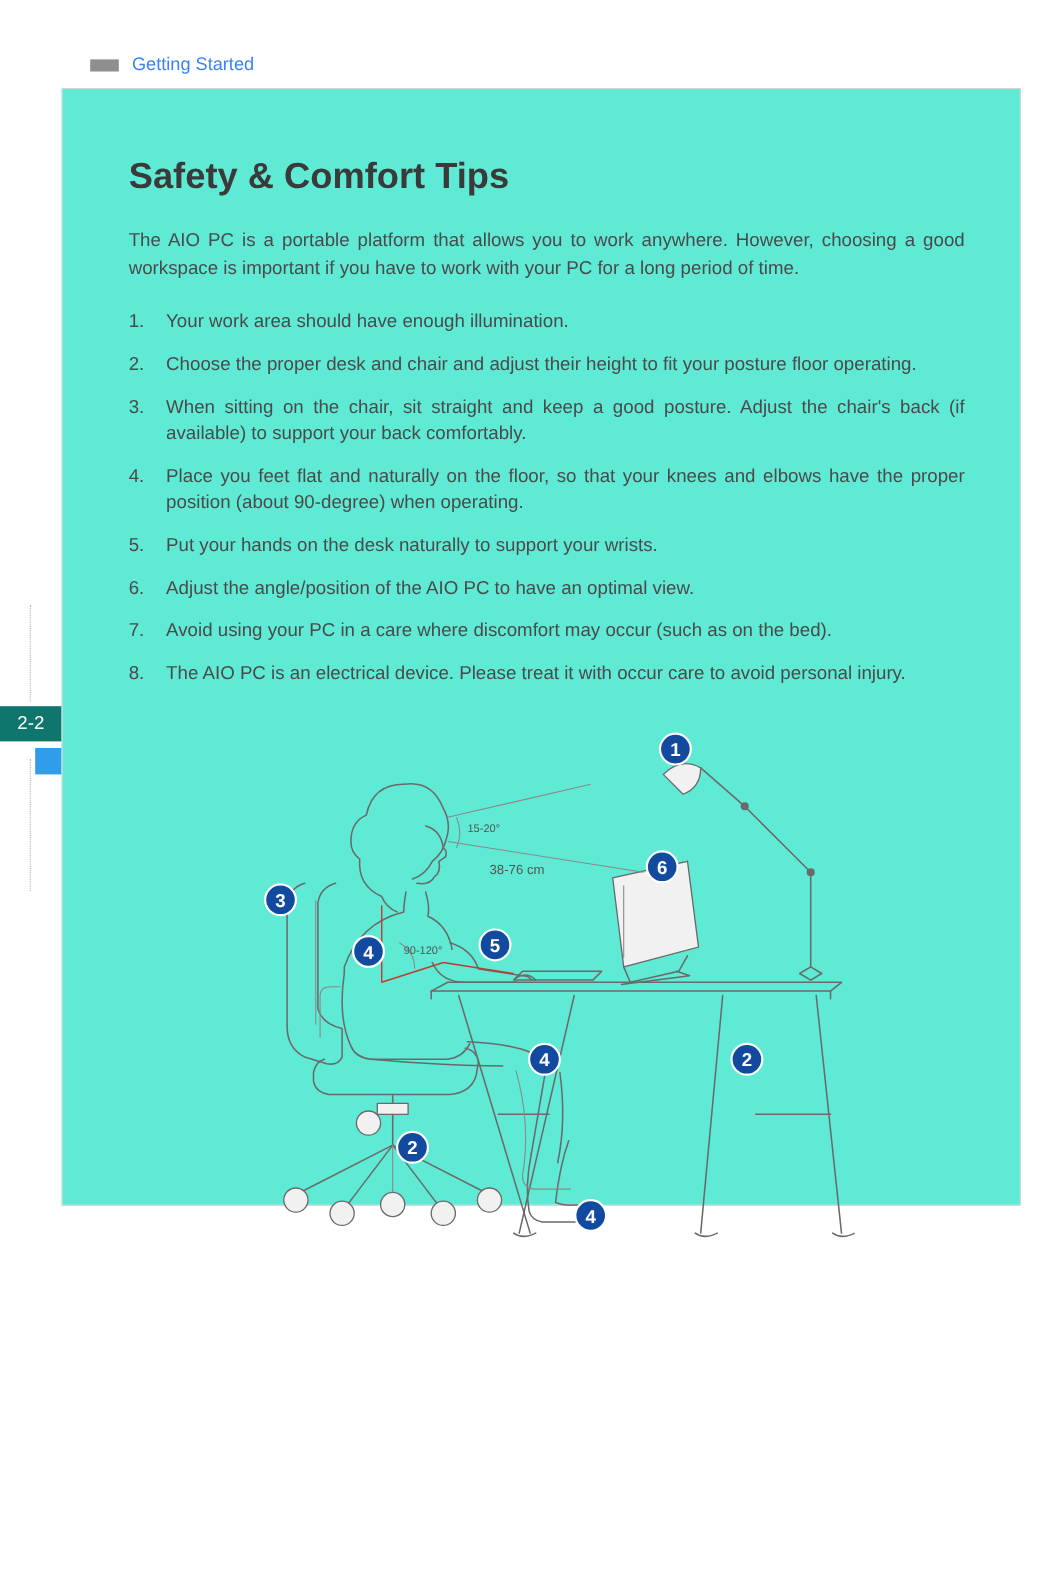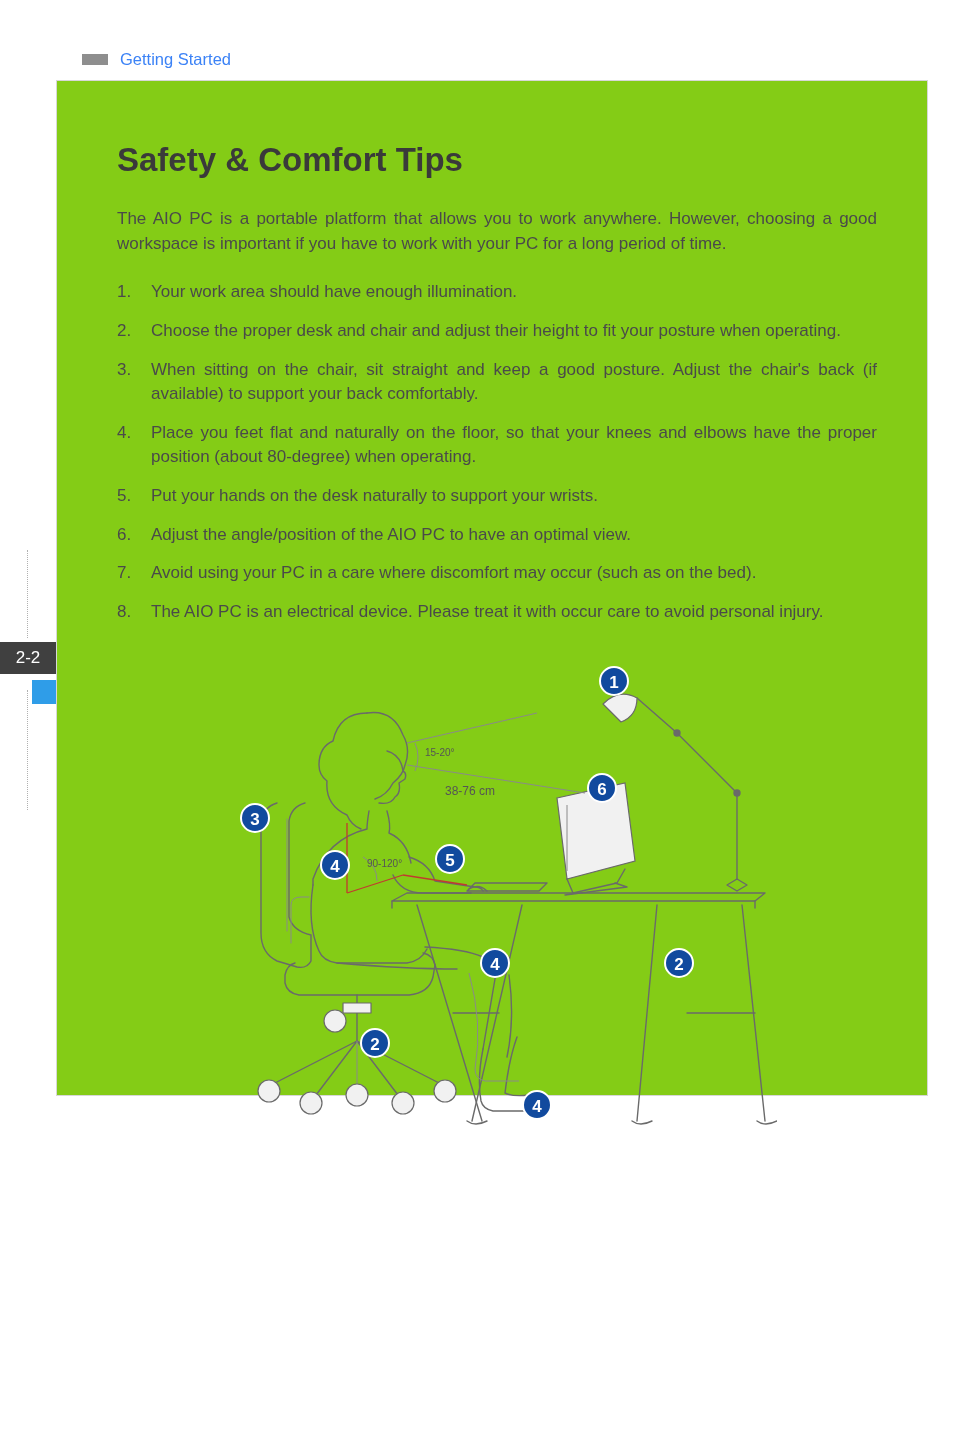--- a/index.html
+++ b/index.html
@@ -10,21 +10,21 @@
     height: 1432px;
     background: #fff;
   }
   .content-frame {
     position: absolute;
     left: 56px;
     top: 80px;
     width: 872px;
     height: 1016px;
     border: 1px solid #d7d7d7;
-    background: #84cc16;
+    background: #5eead4;
   }
   .content-inner {
     padding: 60px 50px 40px 60px;
   }
   .header-row {
     position: absolute;
     left: 82px;
     top: 50px;
     display: flex;
     align-items: center;
@@ -81,21 +81,21 @@
     left: 27px;
     width: 0;
     border-left: 1px dotted #b0b0b0;
   }
   .sidebar .dots-top { top: 0; height: 88px; }
   .sidebar .dots-bottom { top: 140px; height: 120px; }
   .page-badge {
     position: absolute;
     left: 0; top: 92px;
     width: 56px; height: 32px;
-    background: #404040;
+    background: #0f766e;
     color: #fff;
     font-size: 17px;
     display: flex; align-items: center; justify-content: center;
   }
   .accent-square {
     position: absolute;
     left: 32px; top: 130px;
     width: 24px; height: 24px;
     background: #2f9de8;
   }
@@ -133,23 +133,23 @@
 
   <div class="content-frame">
     <div class="content-inner">
 
       <h1 class="title">Safety &amp; Comfort Tips</h1>
 
       <p class="intro">The AIO PC is a portable platform that allows you to work anywhere. However, choosing a good workspace is important if you have to work with your PC for a long period of time.</p>
 
       <ol class="tips">
         <li>Your work area should have enough illumination.</li>
-        <li>Choose the proper desk and chair and adjust their height to fit your posture when operating.</li>
+        <li>Choose the proper desk and chair and adjust their height to fit your posture floor operating.</li>
         <li>When sitting on the chair, sit straight and keep a good posture. Adjust the chair's back (if available) to support your back comfortably.</li>
-        <li>Place you feet flat and naturally on the floor, so that your knees and elbows have the proper position (about 80-degree) when operating.</li>
+        <li>Place you feet flat and naturally on the floor, so that your knees and elbows have the proper position (about 90-degree) when operating.</li>
         <li>Put your hands on the desk naturally to support your wrists.</li>
         <li>Adjust the angle/position of the AIO PC to have an optimal view.</li>
         <li>Avoid using your PC in a care where discomfort may occur (such as on the bed).</li>
         <li>The AIO PC is an electrical device. Please treat it with occur care to avoid personal injury.</li>
       </ol>
 
       <div class="figure-wrap">
         <svg width="560" height="500" viewBox="0 0 560 500">
 
           <g class="line-art">

